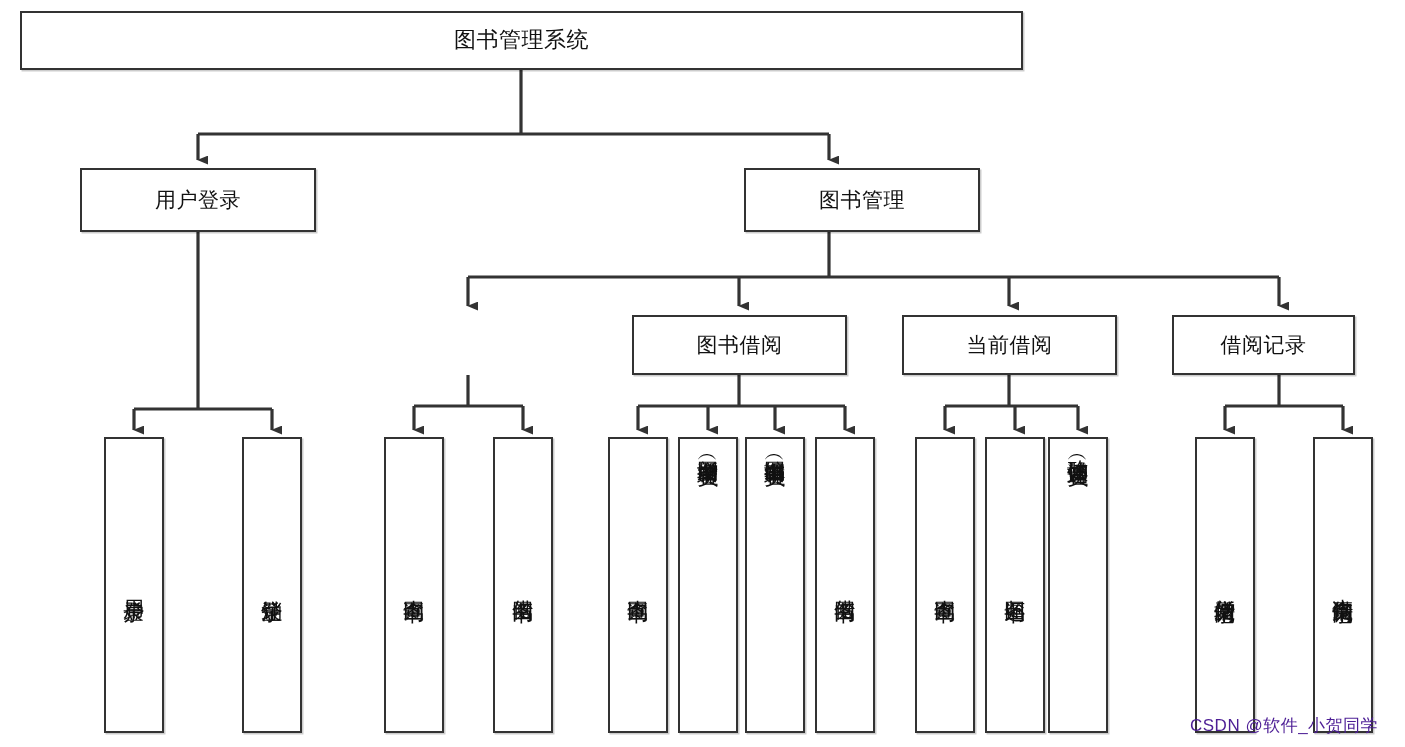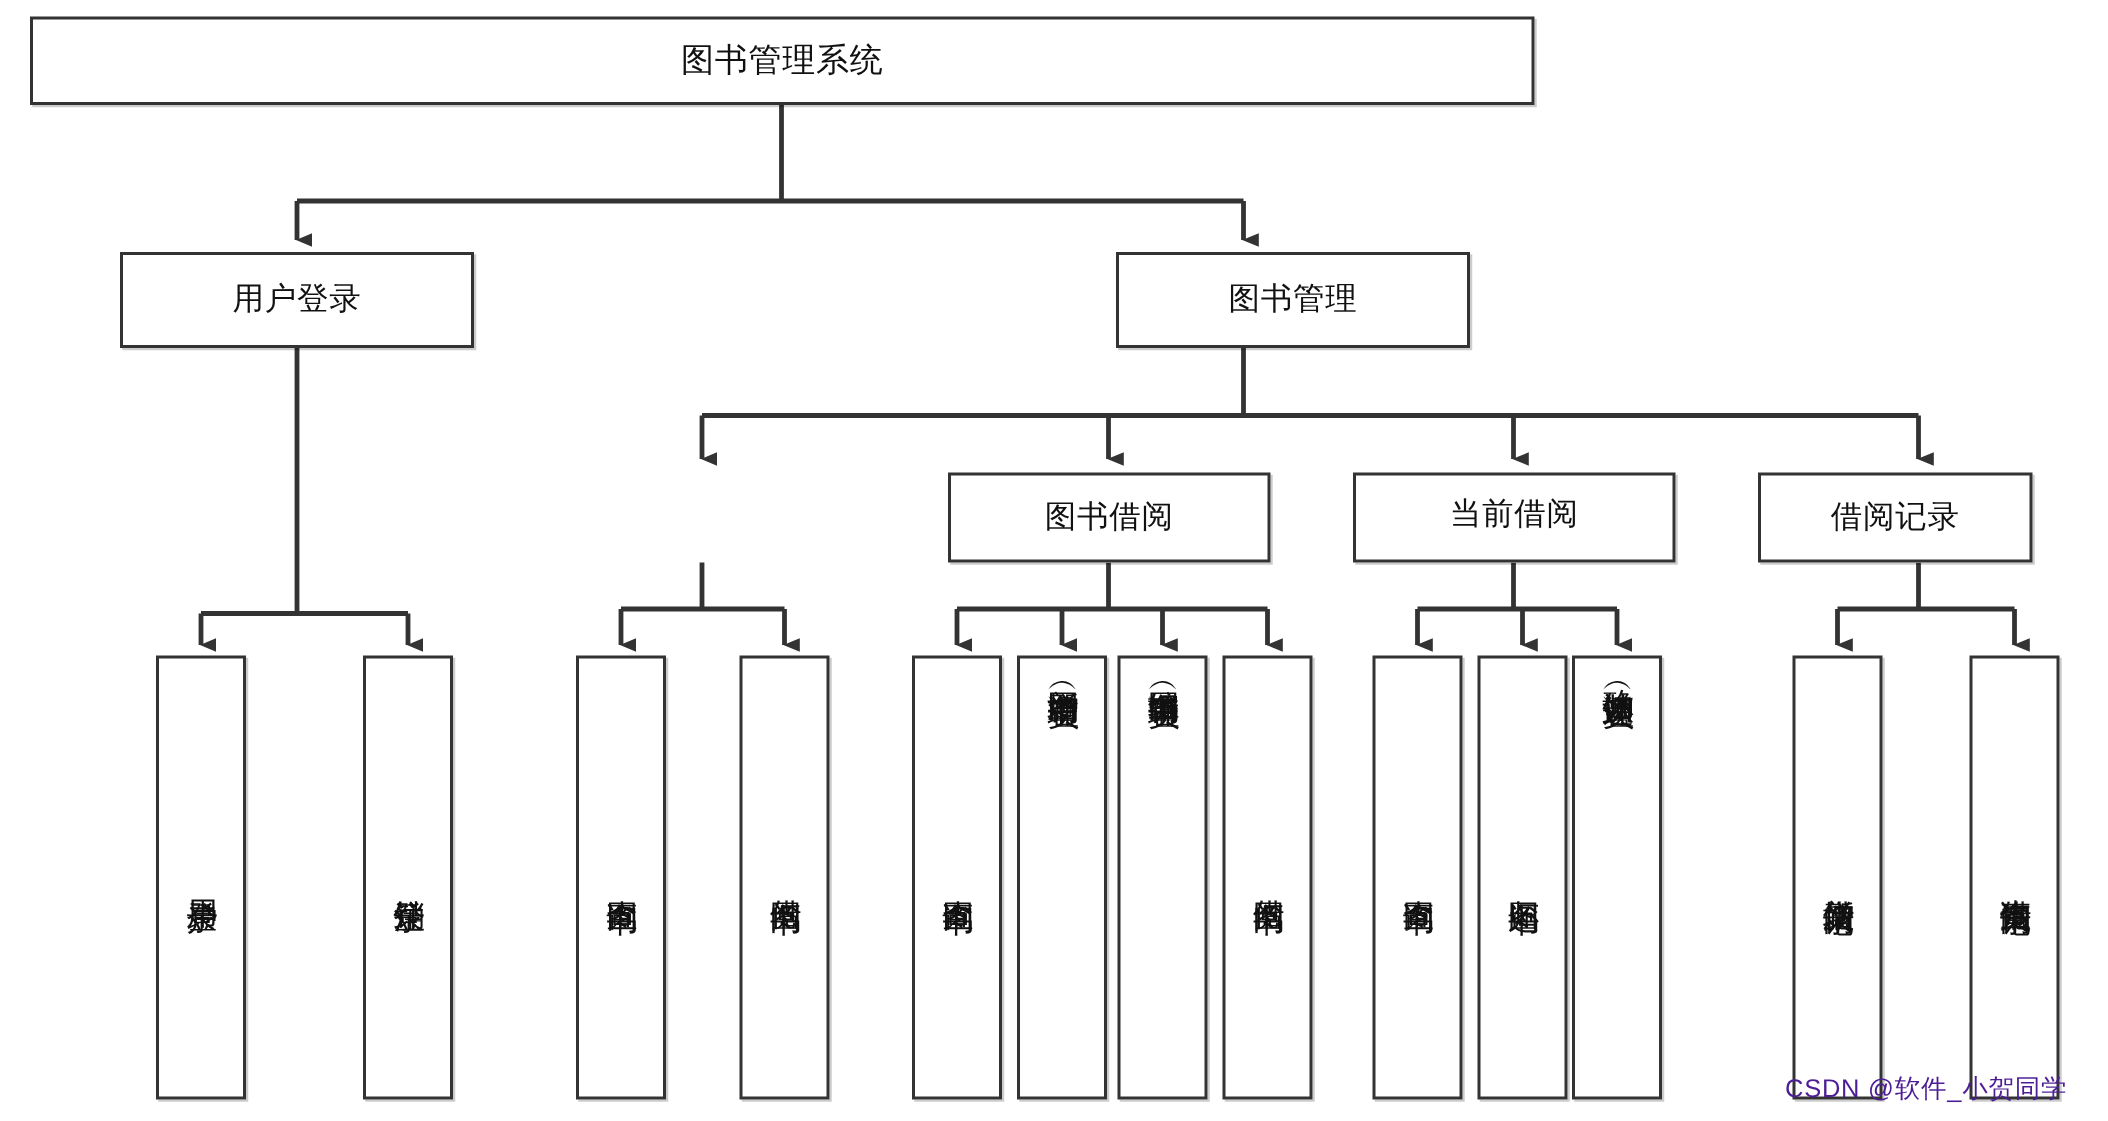--- a/index.html
+++ b/index.html
@@ -145,21 +145,21 @@
 
   <div class="node-box" style="left:711px; top:168px; width:236px; height:64px;margin-left:33px;">
     <span class="node-label-h">图书管理</span>
   </div>
 
 
   <div class="node-box" style="left:632px; top:315px; width:215px; height:60px;">
     <span class="node-label-h">图书借阅</span>
   </div>
 
-  <div class="node-box" style="left:902px; top:315px; width:215px; height:60px;font-family:Liberation Mono, monospace;">
+  <div class="node-box" style="left:902px; top:315px; width:215px; height:60px;">
     <span class="node-label-h">当前借阅</span>
   </div>
 
   <div class="node-box" style="left:1172px; top:315px; width:183px; height:60px;">
     <span class="node-label-h">借阅记录</span>
   </div>
 
   <div class="node-box leaf" style="left:104px; top:437px; width:60px; height:296px;">
     <span class="leaf-inner">
       <span class="node-label-v">用户登录</span>

